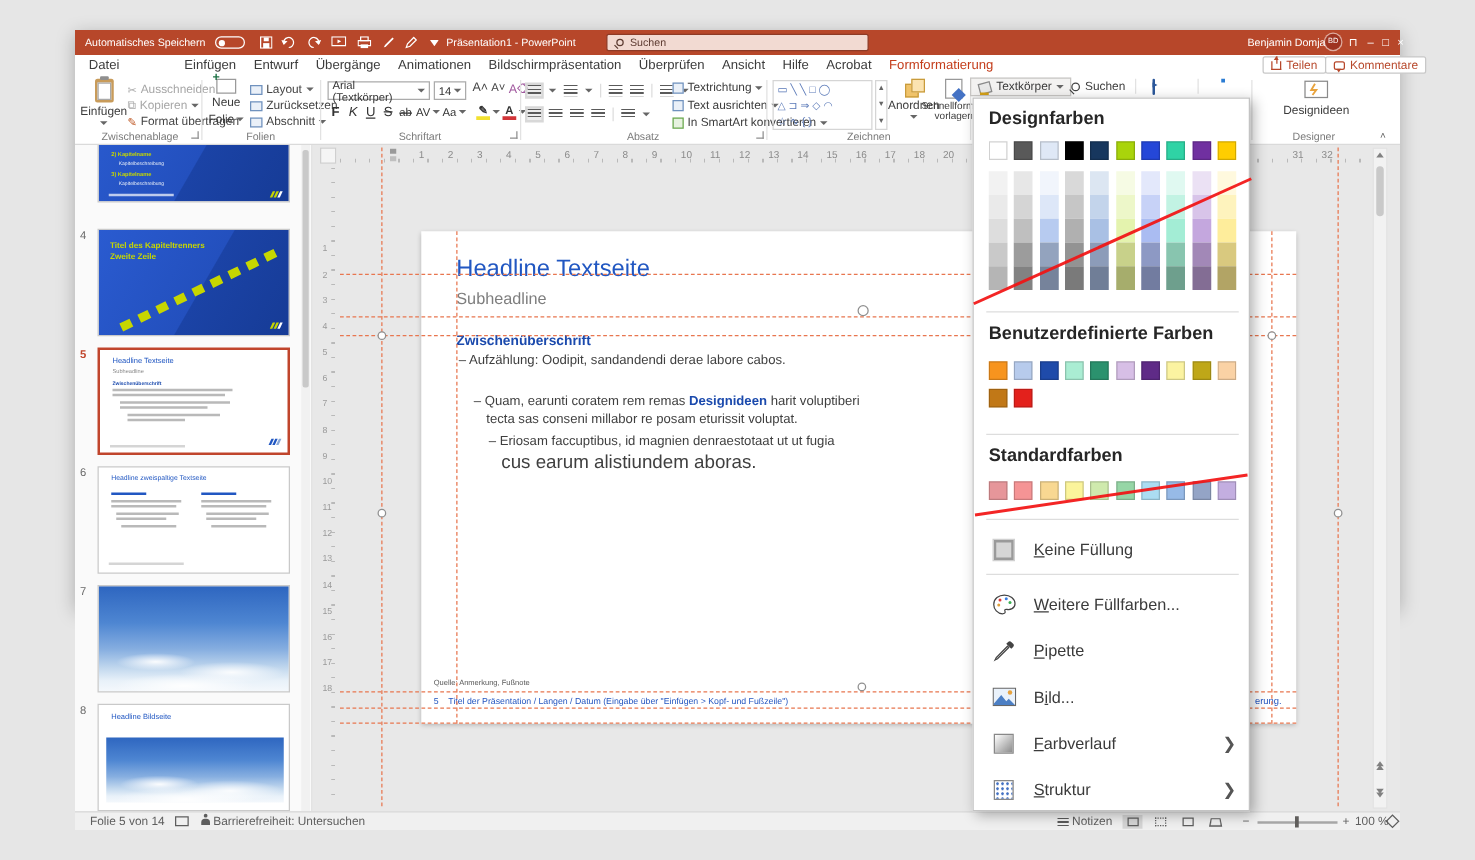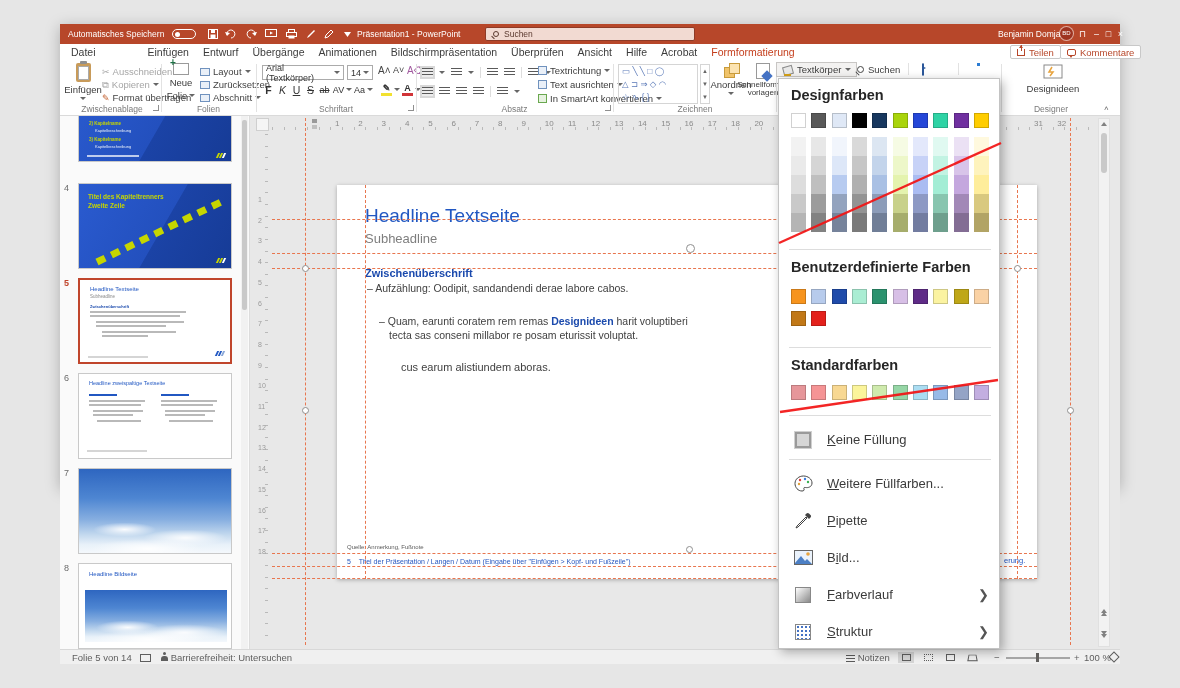--- a/index.html
+++ b/index.html
@@ -553,21 +553,22 @@
             </div>
       </div>
 
       <div id="slide">
         <span class="slide-txt" style="left:28px; top:20px; font-size:19px; color:#2157C2">Headline Textseite</span>
         <span class="slide-txt" style="left:28px; top:46px; font-size:13px; color:#7E7E7E">Subheadline</span>
         <span class="slide-txt" style="left:28px; top:82px; font-size:11px; font-weight:bold; color:#1B4AAD">Zwischenüberschrift</span>
         <span class="slide-txt" style="left:30px; top:97px; font-size:10.5px; color:#3F3F3F"><span>–</span> <span>Aufzählung: Oodipit, sandandendi derae labore cabos.</span></span>
         <span class="slide-txt" style="left:42px; top:130px; font-size:10.5px; color:#3F3F3F"><span>–</span> <span>Quam, earunti coratem rem remas </span><b style="color:#1B4AAD">Designideen</b><span> harit voluptiberi</span></span>
         <span class="slide-txt" style="left:52px; top:144px; font-size:10.5px; color:#3F3F3F">tecta sas conseni millabor re posam eturissit voluptat.</span>
-        <span class="slide-txt" style="left:64px; top:176px; font-size:11px; color:#3F3F3F">cus earum alistiundem aboras.</span>
+        <span class="slide-txt" style="left:54px; top:162px; font-size:10.5px; color:#3F3F3F"><span>–</span> <span>Eriosam faccuptibus, id magnien denraestotaat ut ut fugia</span></span>
+        <span class="slide-txt" style="left:64px; top:176px; font-size:15px; color:#3F3F3F">cus earum alistiundem aboras.</span>
         <span class="slide-txt" style="left:10px; top:359px; font-size:6px; color:#5A5A5A">Quelle: Anmerkung, Fußnote</span>
         <span class="slide-txt" style="left:10px; top:373px; font-size:7px; color:#2456C0"><span>5</span>&nbsp;&nbsp;&nbsp;&nbsp;<span>Titel der Präsentation / Langen / Datum (Eingabe über "Einfügen &gt; Kopf- und Fußzeile")</span></span>
       </div>
 
       <div class="hguide" style="left:22px; top:103px; width:765px"></div>
       <div class="hguide" style="left:22px; top:137px; width:765px"></div>
       <div class="hguide" style="left:22px; top:152px; width:765px"></div>
       <div class="hguide" style="left:22px; top:437px; width:765px"></div>
       <div class="hguide" style="left:22px; top:450px; width:765px"></div>
       <div class="hguide" style="left:22px; top:462px; width:765px"></div>

